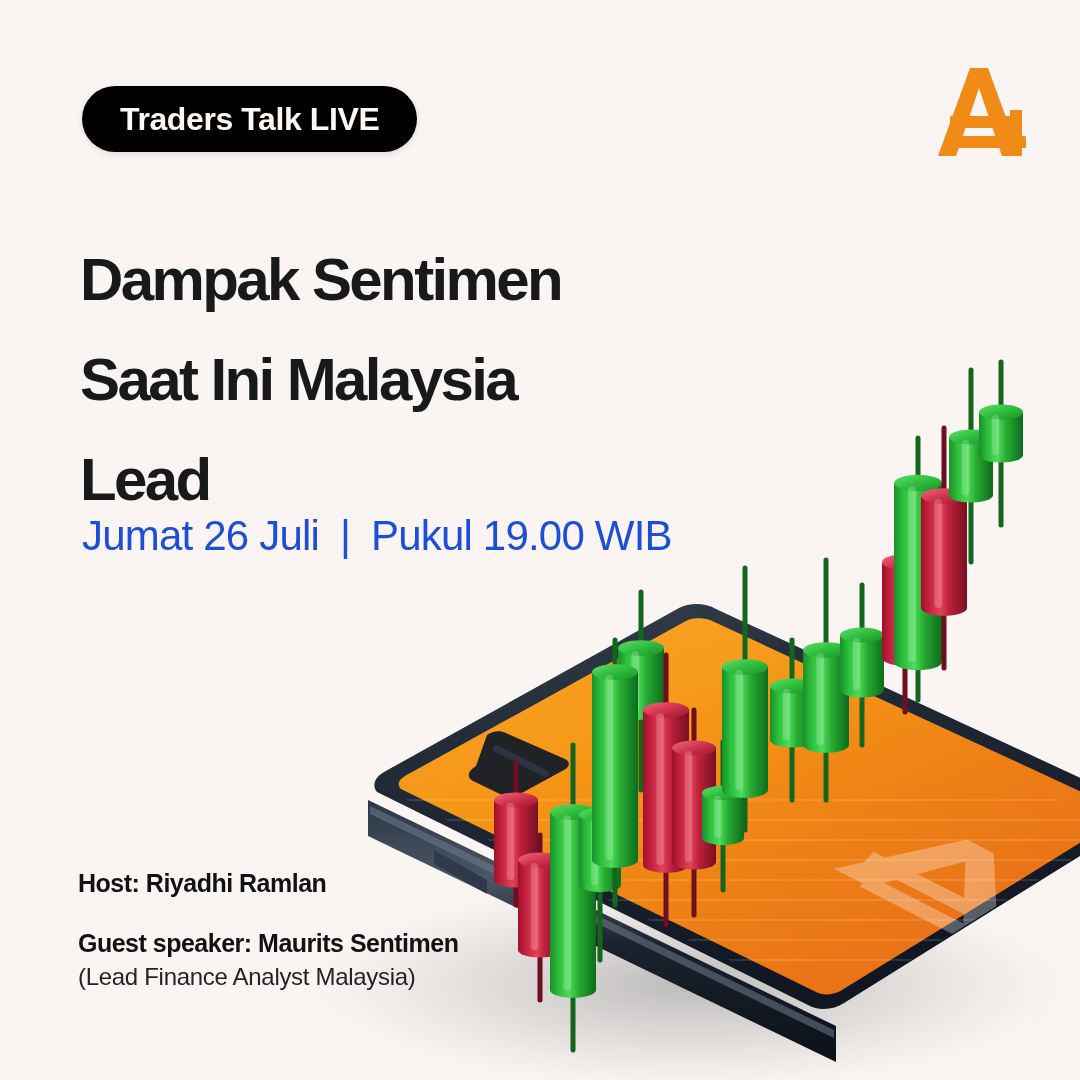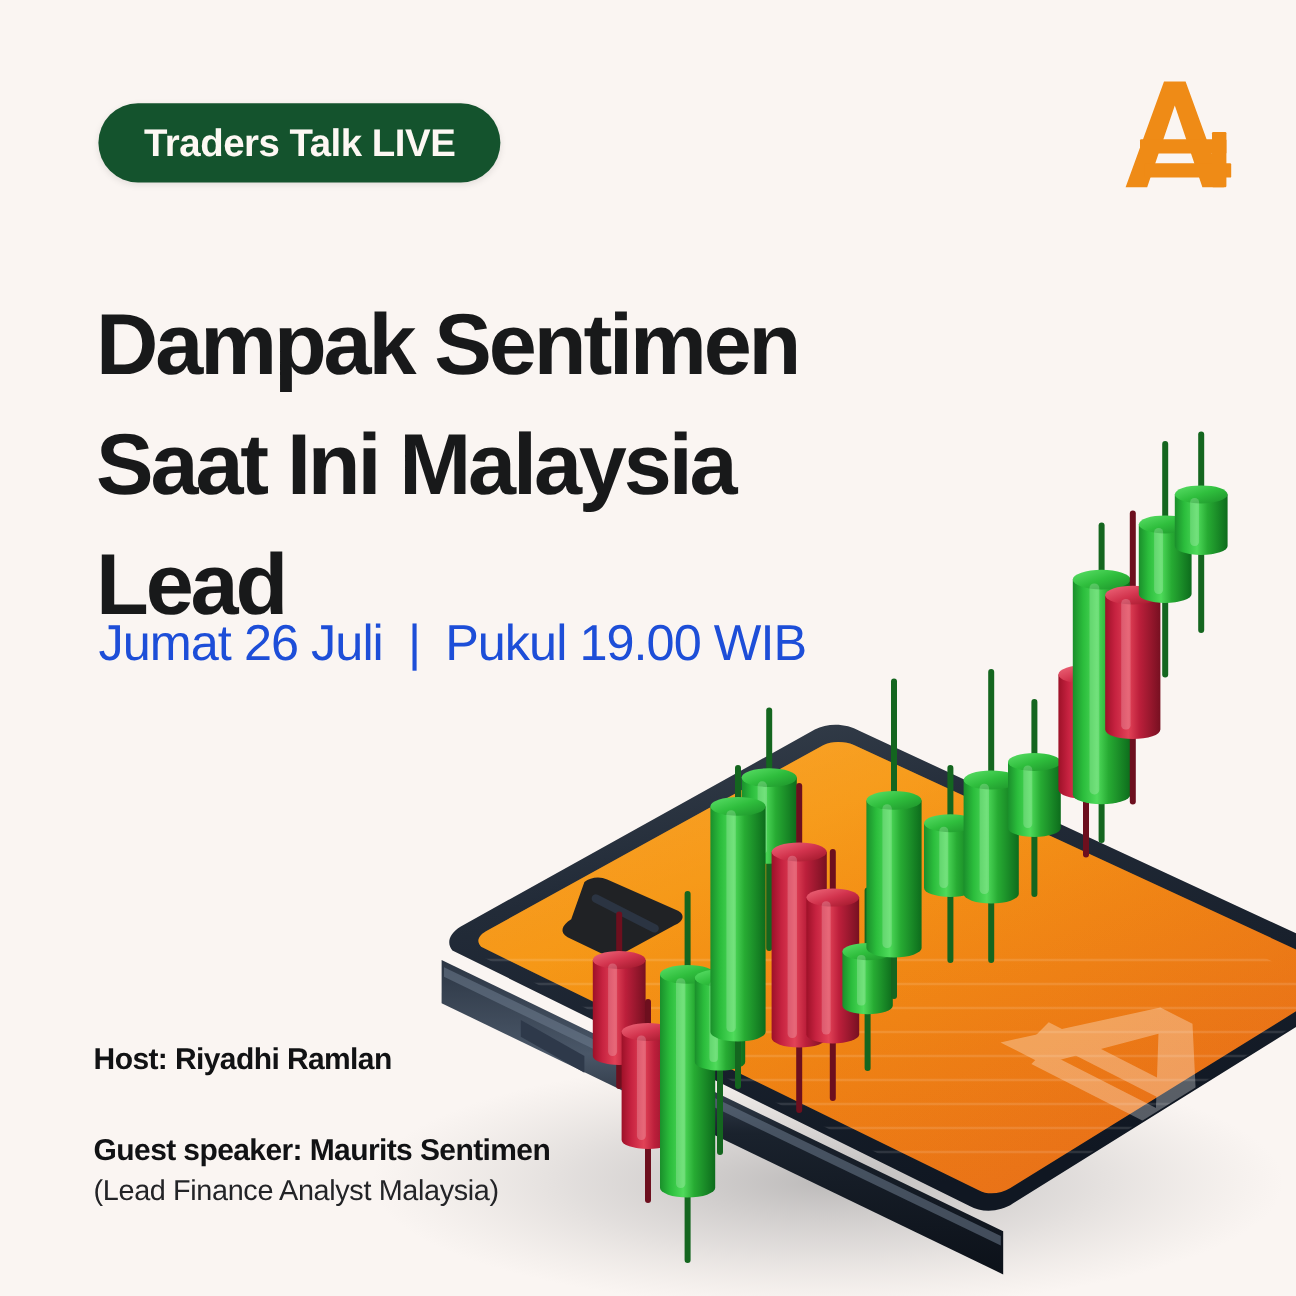--- a/index.html
+++ b/index.html
@@ -17,21 +17,21 @@
   }
 
   
   .badge {
     position: absolute;
     left: 82px;
     top: 86px;
     height: 66px;
     padding: 0 38px;
     border-radius: 33px;
-    background: #14532d;
+    background: #000000;
     display: flex;
     align-items: center;
     justify-content: center;
     box-shadow: 0 2px 6px rgba(0,0,0,0.10);
   }
   .badge-label {
     color: #fdf8f3;
     font-size: 32px;
     font-weight: bold;
     letter-spacing: -0.4px;
@@ -47,21 +47,21 @@
     height: 104px;
   }
 
   
   .headline {
     position: absolute;
     left: 80px;
     top: 190px;
     width: 720px;
     color: #18191a;
-    font-size: 72px;
+    font-size: 60px;
     line-height: 100px;
     font-weight: bold;
     letter-spacing: -2.6px;
   }
   .headline .ln { display: block; }
 
   
   .dateline {
     position: absolute;
     left: 82px;
@@ -78,21 +78,21 @@
     font-weight: 300;
   }
 
   
   .credits {
     position: absolute;
     left: 78px;
     top: 866px;
     z-index: 40;
   }
-  .credit-block { margin-bottom: 42px; }
+  .credit-block { margin-bottom: 26px; }
   .credit-block:last-child { margin-bottom: 0; }
   .credit-name {
     color: #111214;
     font-size: 25px;
     font-weight: bold;
     letter-spacing: -0.5px;
     line-height: 34px;
     white-space: nowrap;
   }
   .credit-role {

